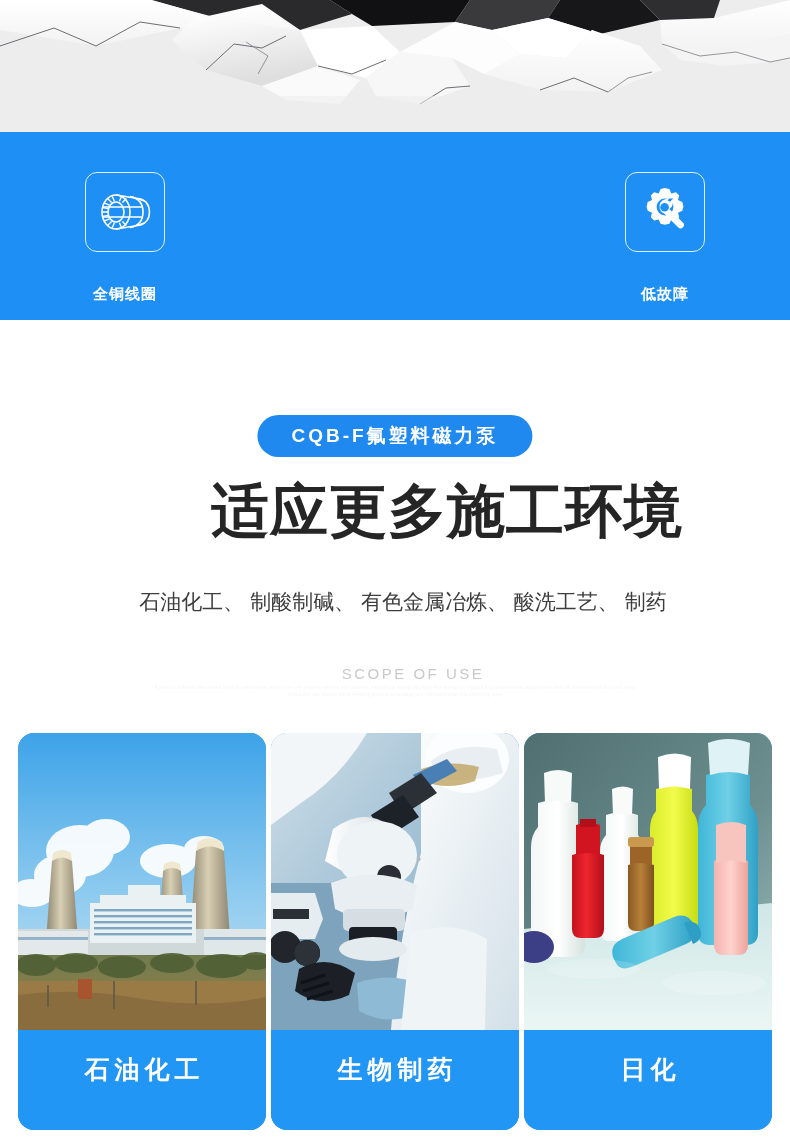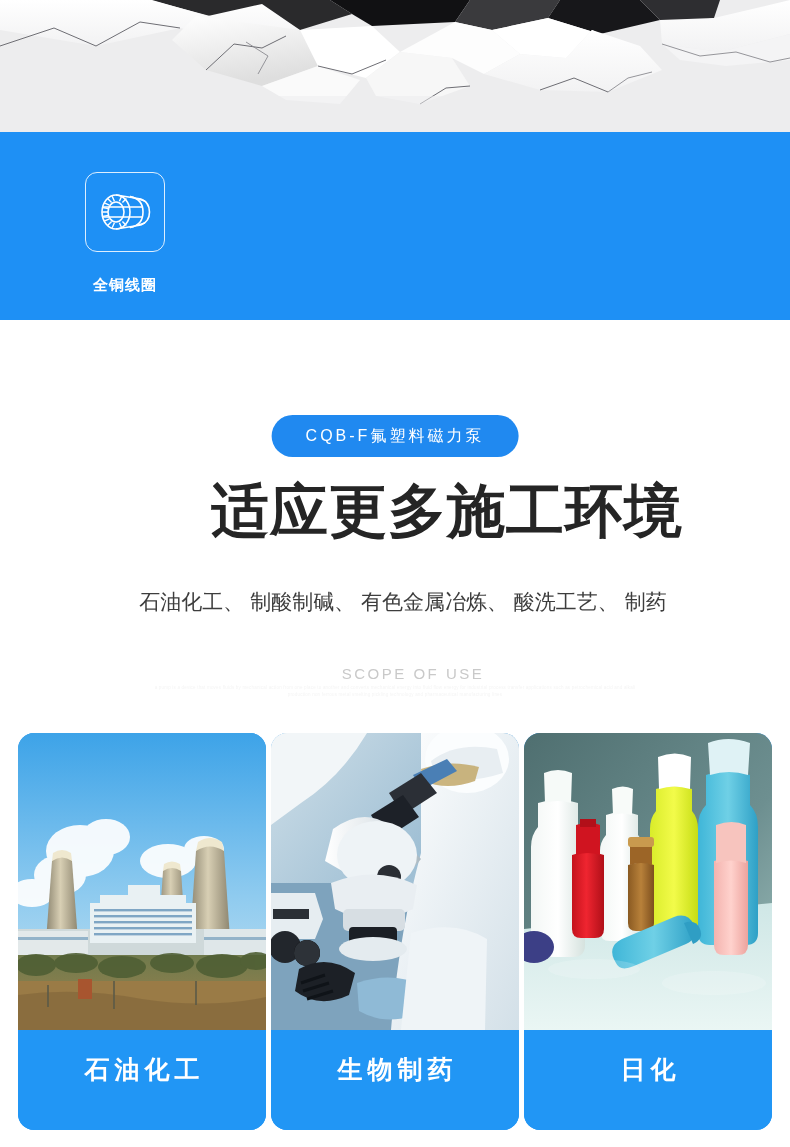--- a/index.html
+++ b/index.html
@@ -40,21 +40,21 @@
     display: flex; flex-direction: column; align-items: center;
   }
   .feature-box {
     width: 80px; height: 80px;
     border: 1.5px solid rgba(255,255,255,0.85);
     border-radius: 12px;
     display: flex; align-items: center; justify-content: center;
   }
   .feature-box svg { display: block; }
   .feature-label {
-    margin-top: 24px;
+    margin-top: 33px;
     color: #ffffff;
     font-size: 15px;
     font-weight: 700;
     letter-spacing: 1px;
     white-space: nowrap;
   }
 
   
   .scope {
     position: absolute; left: 0; top: 320px;
@@ -63,23 +63,24 @@
   }
   .badge {
     position: absolute; left: 50%; top: 95px;
     transform: translateX(-50%);
     background: #2089f0;
     color: #ffffff;
     border-radius: 22px;
     height: 42px;
     padding: 0 34px;
     display: flex; align-items: center; justify-content: center;
-    font-size: 16px;
+    font-size: 19px;
     letter-spacing: 3px;
     white-space: nowrap;
+    font-weight: bold;
   }
   .headline {
     position: absolute; left: 4px; top: 158px;
     width: 790px;
     text-align: center;
     font-size: 58px;
     font-weight: 900;
     color: #252525;
     letter-spacing: 1px;
     line-height: 66px;
@@ -223,20 +224,37 @@
                        M10.6,10.6 L14.6,14.6 M10.6,37.4 L14.6,33.4
                        M15.2,8.2 L17.4,13.2 M15.2,39.8 L17.4,34.8
                        M22.4,13.2 L24.6,8.2 M22.4,34.8 L24.6,39.8
                        M25.4,14.6 L29.4,10.6 M25.4,33.4 L29.4,37.4"></path>
             </g>
           </svg>
         </div>
         <div class="feature-label">全铜线圈</div>
       </div>
 
+      <div class="feature-item">
+        <div class="feature-box">
+          <svg width="52" height="52" viewBox="0 0 52 52">
+            <path fill="#ffffff" d="M26,2 l4.4,1.1 1.9,4.3 4.6,-1.2 3.3,3.3 -1.2,4.6 4.3,1.9
+                     1.1,4.4 -1.1,4.4 -4.3,1.9 1.2,4.6 -3.3,3.3 -4.6,-1.2 -1.9,4.3
+                     -4.4,1.1 -4.4,-1.1 -1.9,-4.3 -4.6,1.2 -3.3,-3.3 1.2,-4.6
+                     -4.3,-1.9 -1.1,-4.4 1.1,-4.4 4.3,-1.9 -1.2,-4.6 3.3,-3.3
+                     4.6,1.2 1.9,-4.3 Z"></path>
+            <circle cx="26" cy="21" r="8.4" fill="#1e90f5"></circle>
+            <path fill="#ffffff" d="M33.6,15.4 a7.6,7.6 0 1,0 -8.1,12.3 l13.8,13.8
+                     a3.4,3.4 0 0,0 4.8,-4.8 l-13.8,-13.8 a7.6,7.6 0 0,0 3.3,-7.5 z"></path>
+            <circle cx="25.6" cy="21.2" r="4.3" fill="#1e90f5"></circle>
+            <path fill="#1e90f5" d="M30,12.6 l4.2,0 -3.1,3.1 -2.5,-1 z"></path>
+          </svg>
+        </div>
+        <div class="feature-label">低故障</div>
+      </div>
 
 
 
     </div>
   </div>
 
   <div class="scope">
     <div class="badge">CQB-F氟塑料磁力泵</div>
     <div class="headline">适应更多施工环境</div>
     <div class="subline">石油化工、 制酸制碱、 有色金属冶炼、 酸洗工艺、 制药</div>

